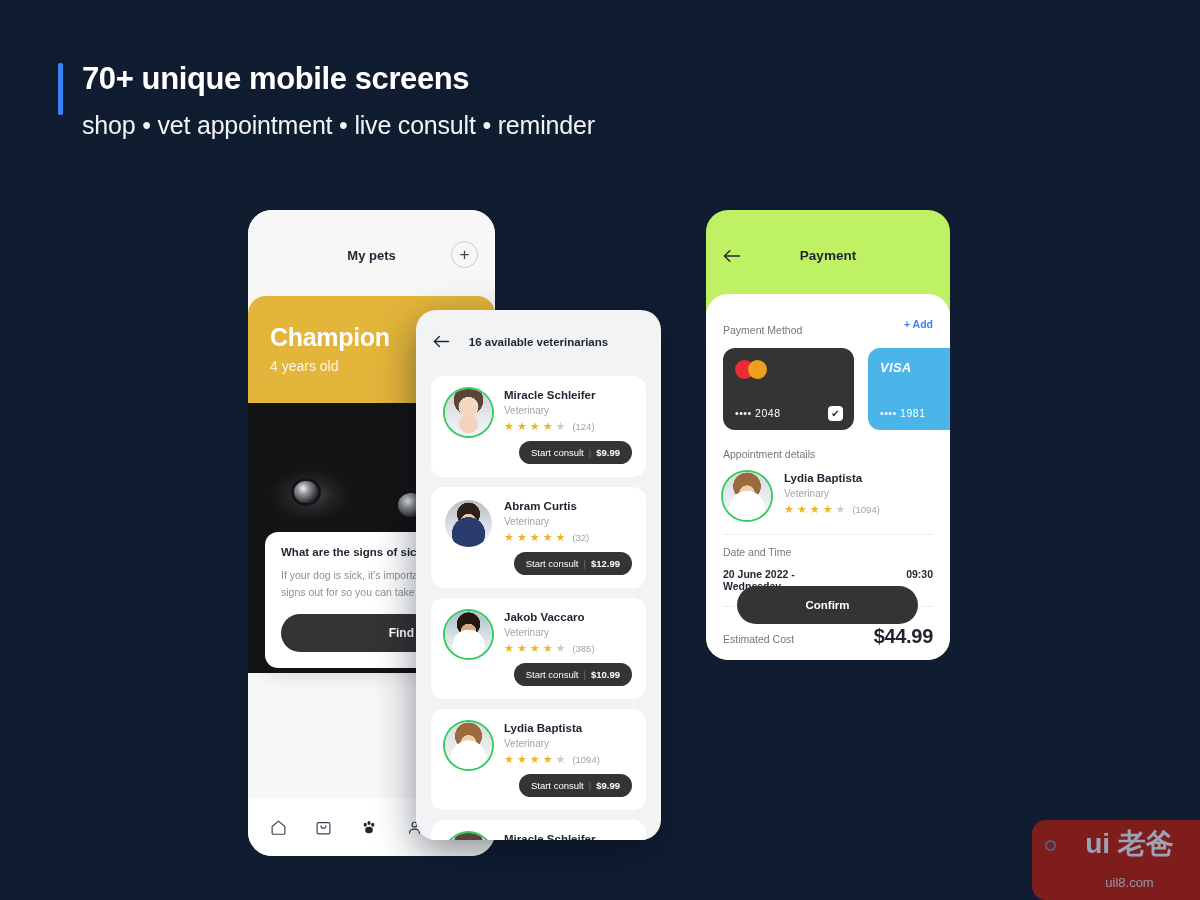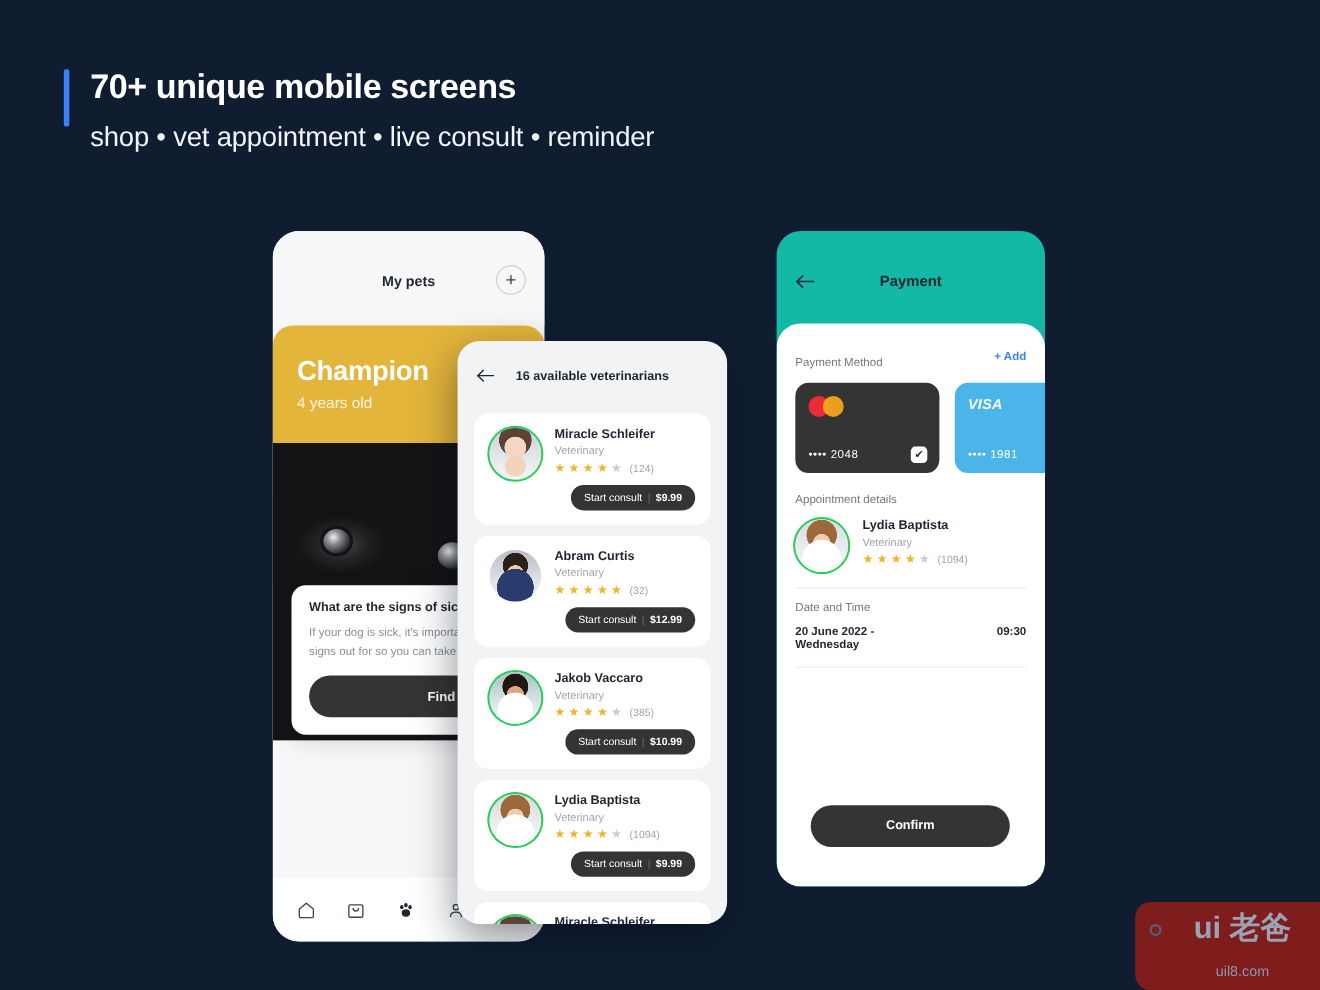--- a/index.html
+++ b/index.html
@@ -158,22 +158,22 @@
                    radial-gradient(circle at 50% 44%, #d8a87e 0 22%, transparent 23%),
                    radial-gradient(circle at 50% 28%, #23180f 0 28%, transparent 29%),
                    linear-gradient(180deg, #a9bfc6 0%, #dde6e8 60%, #f0f4f5 100%); }
   .f4 { background: radial-gradient(circle at 50% 76%, #ffffff 0 40%, transparent 41%),
                    radial-gradient(circle at 50% 44%, #f0cdb0 0 21%, transparent 22%),
                    radial-gradient(circle at 50% 30%, #9a6a3c 0 33%, transparent 34%),
                    linear-gradient(180deg, #d7d9dd 0%, #eceef1 60%, #f7f8f9 100%); }
 
   
   #phone-pay {
-    left: 706px; top: 210px; width: 244px; height: 596px;
-    background: #14b8a6; border-radius: 22px;
+    left: 706px; top: 210px; width: 244px; height: 450px;
+    background: #bef264; border-radius: 22px;
   }
   .pay-top { height: 84px; position: relative; }
   .pay-title {
     position: absolute; left: 0; right: 0; top: 38px; text-align: center;
     font-size: 13.5px; font-weight: 700; color: #1f2430;
   }
   .pay-body {
     position: absolute; left: 0; top: 84px; width: 244px; bottom: 0;
     background: #ffffff; border-radius: 22px 22px 22px 22px; padding: 18px 17px 0;
   }
@@ -470,20 +470,24 @@
       </div>
 
       <div class="hr"></div>
       <div class="sec-title" style="margin-top:11px">Date and Time</div>
       <div class="dt-line">
         <span class="dt-date">20 June 2022 - Wednesday</span>
         <span class="dt-time">09:30</span>
       </div>
       <div class="hr"></div>
 
+      <div class="cost-row">
+        <span class="lbl">Estimated Cost</span>
+        <span class="cost-val">$44.99</span>
+      </div>
 
       <div class="confirm">Confirm</div>
     </div>
   </div>
 
   <div class="wm">
     <span class="wm-dot"></span>
     <div class="wm-main">ui 老爸</div>
     <div class="wm-sub">uil8.com</div>
   </div>

